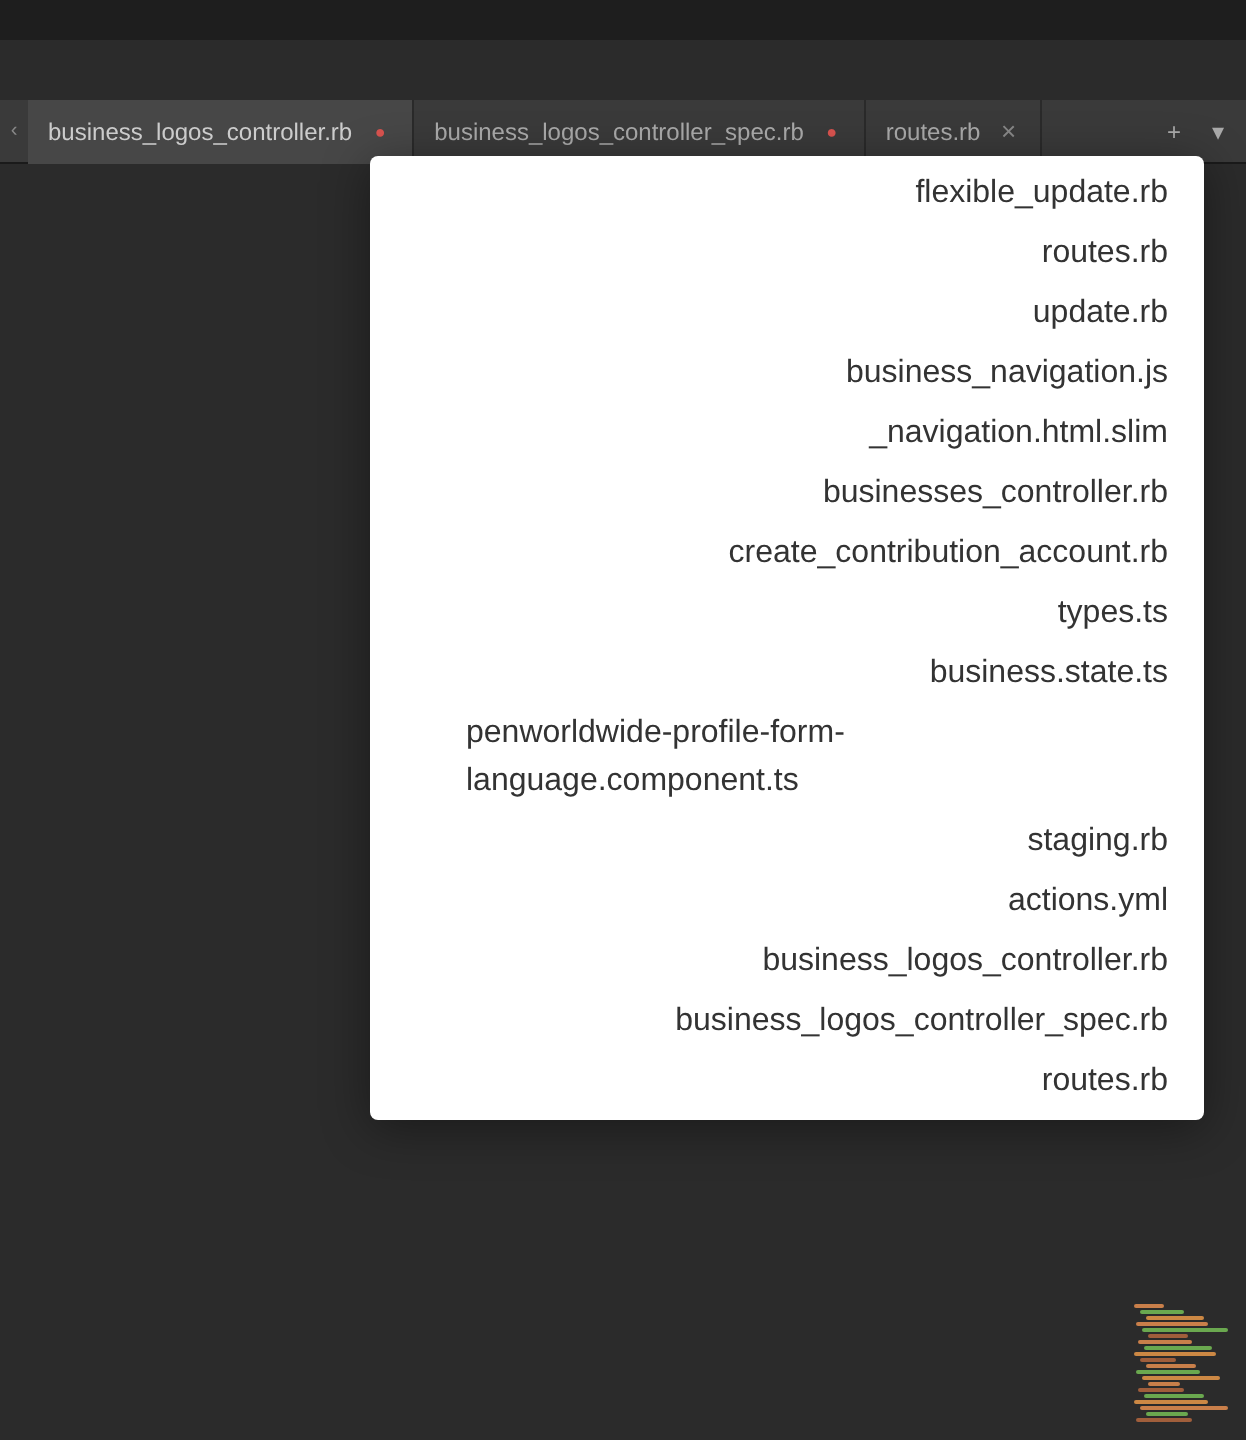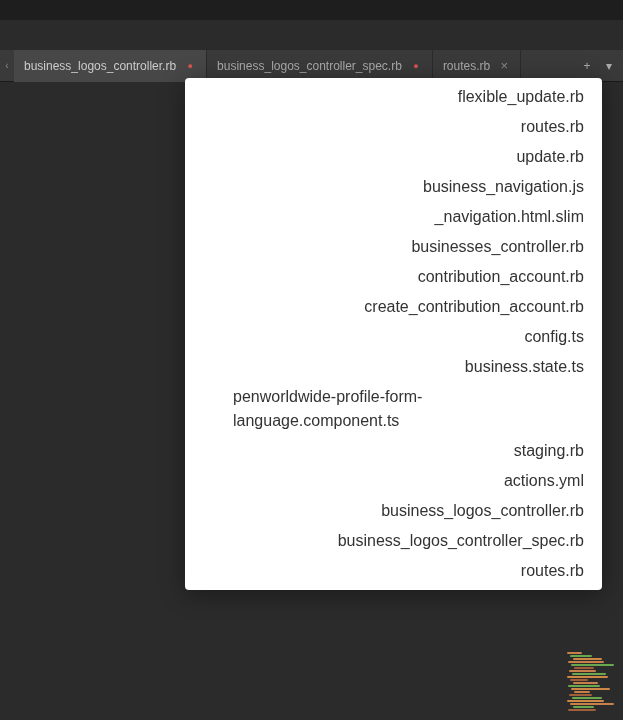--- a/index.html
+++ b/index.html
@@ -177,27 +177,24 @@
       <div class="file-item">
         <span>business_navigation.js</span>
       </div>
       <div class="file-item">
         <span>_navigation.html.slim</span>
       </div>
       <div class="file-item">
         <span>businesses_controller.rb</span>
       </div>
       <div class="file-item">
-        <span>contribution_account.rb</span>
-      </div>
-      <div class="file-item">
         <span>create_contribution_account.rb</span>
       </div>
       <div class="file-item">
-        <span>config.ts</span>
+        <span>types.ts</span>
       </div>
       <div class="file-item">
         <span>business.state.ts</span>
       </div>
       <div class="file-item">
         <span>penworldwide-profile-form-language.component.ts</span>
       </div>
       <div class="file-item">
         <span>staging.rb</span>
       </div>

